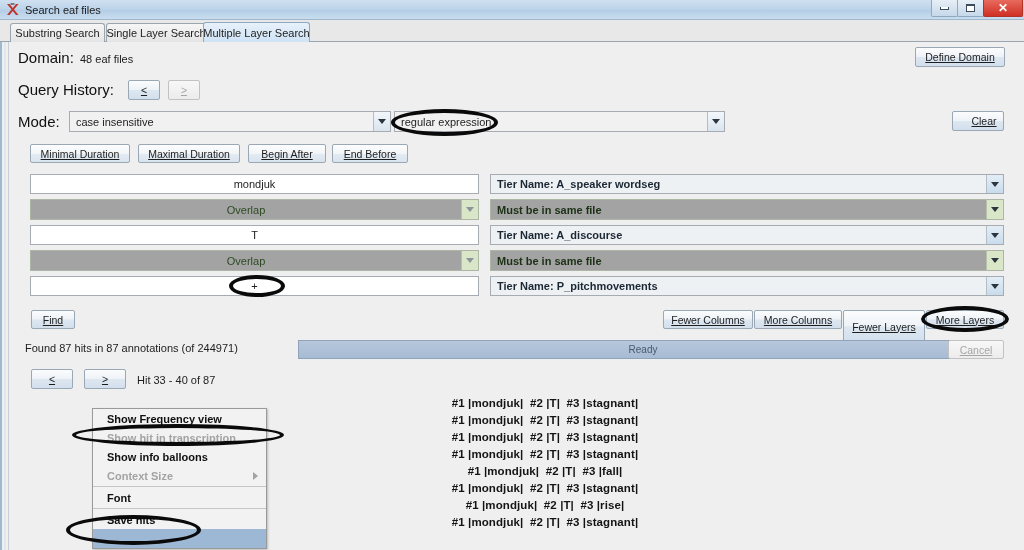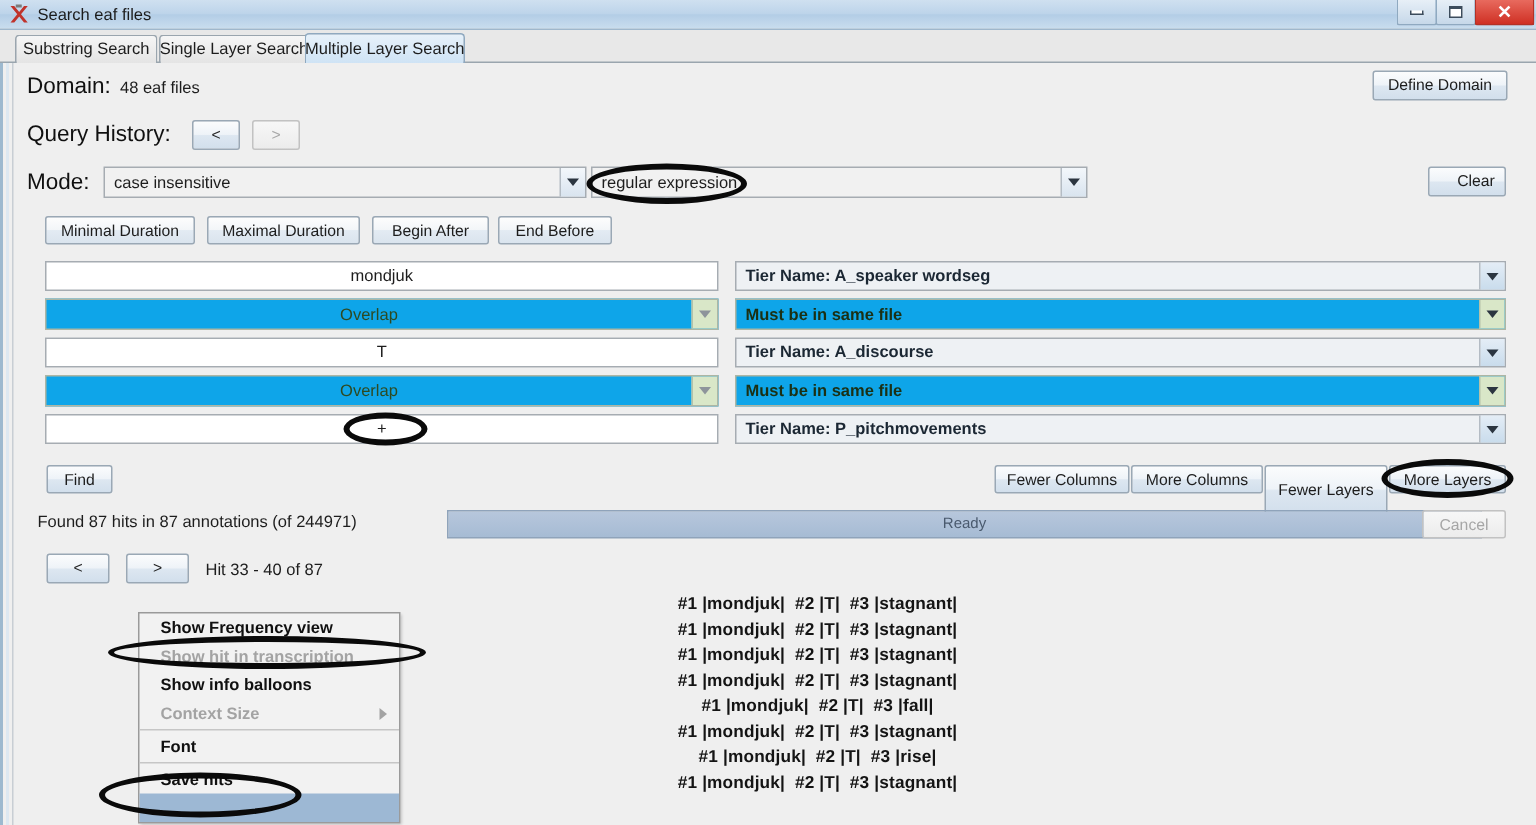--- a/index.html
+++ b/index.html
@@ -118,20 +118,21 @@
   .btn {
     position: absolute;
     border: 1px solid #9aa8b5;
     border-radius: 2px;
     background: linear-gradient(to bottom, #fbfcfd 0%, #eef3f8 48%, #dde7f1 52%, #d2dfec 100%);
     font-size: 10.5px;
     color: #1d1d1d;
     display: flex; align-items: center; justify-content: center;
     white-space: nowrap;
     cursor: default;
+    text-decoration: underline;
   }
   .btn.disabled { color: #a6a6a6; background: linear-gradient(to bottom,#f7f7f7,#ececec); border-color:#c2c2c2; }
   .btn.flat {
     background: linear-gradient(to bottom, #fdfdfd 0%, #f2f5f8 50%, #e3ebf3 51%, #dae4ee 100%);
   }
 
   
   .field {
     position: absolute;
     border: 1px solid #a6acb2;
@@ -156,21 +157,21 @@
     width: 17px; height: 100%;
     background: linear-gradient(to bottom,#f3f7fb,#d9e4ef);
     border-left: 1px solid #b4bcc4;
     display: flex; align-items: center; justify-content: center;
     flex: 0 0 auto;
   }
   .tri { width:0;height:0;border-left:4px solid transparent;border-right:4px solid transparent;border-top:5px solid #2b3540; }
   .tri.light { border-top-color:#8d949b; }
 
   .combo.green {
-    background: #0ea5e9;
+    background: #a3a3a3;
     border: 1px solid #adb6a4;
   }
   .combo.green .cval { font-weight: bold; color: #1b3014; }
   .combo.green .carrow {
     background: #d9e7c8;
     border-left: 1px solid #b5c1a8;
   }
   .combo.green.center .cval { text-align:center; padding-left:0; font-weight:normal; color:#2d4a22; }
   .combo.tier { background: #eef1f4; }
   .combo.tier .cval { font-weight: bold; color:#1b2733; }

